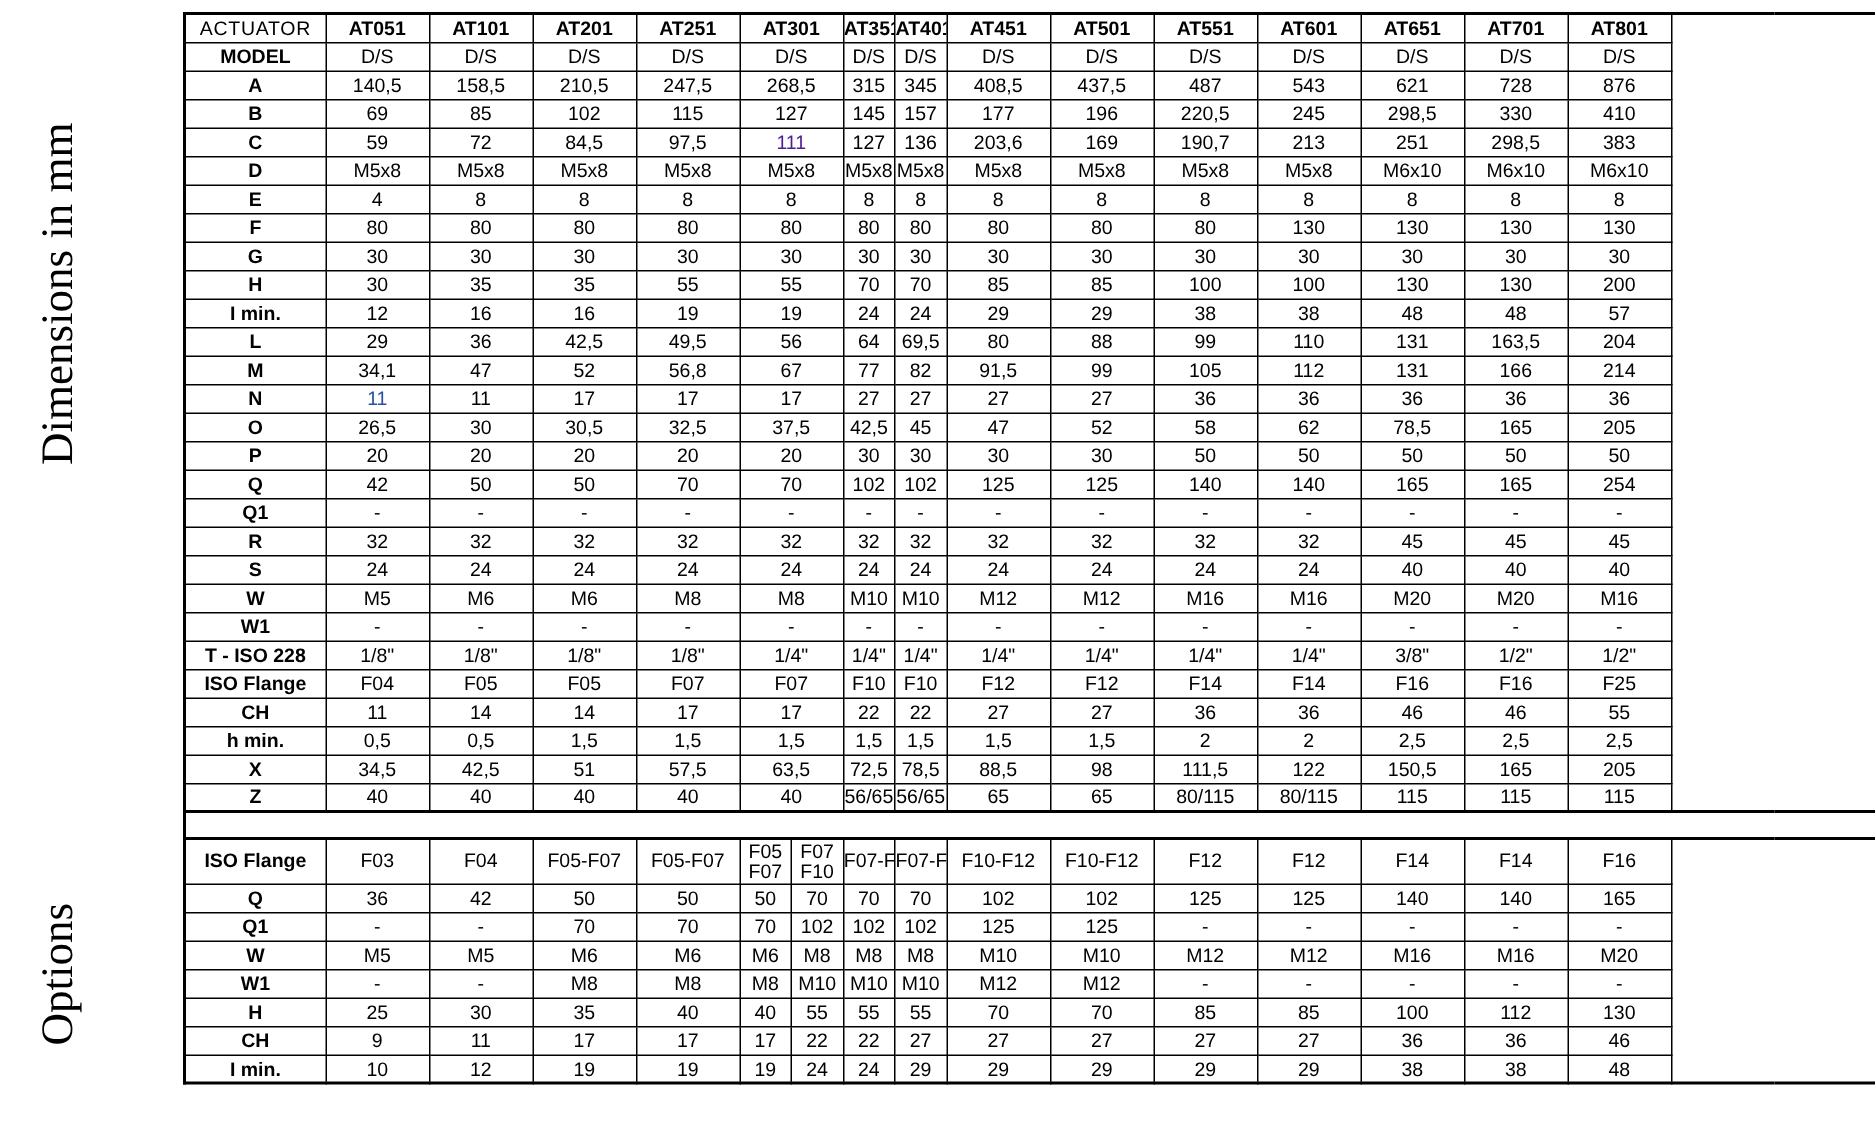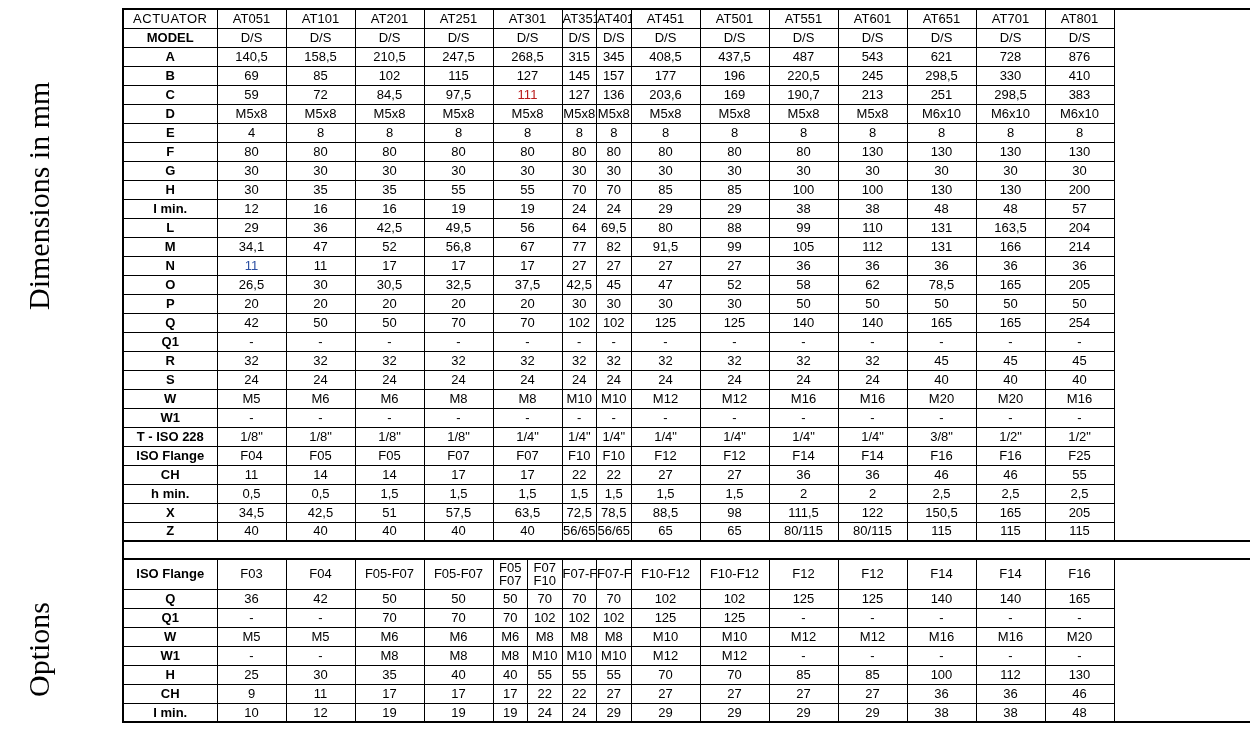--- a/index.html
+++ b/index.html
@@ -36,25 +36,25 @@
     white-space:nowrap;
     overflow:hidden;
   }
   
   col.lbl{width:94px;}
   col.c{width:69px;}
   col.half{width:34.5px;}
 
   .hdr-model{font-size:13px;font-weight:bold;}
   .hdr-act{font-size:13px;letter-spacing:.5px;}
-  .colhdr{font-weight:normal;font-size:17px;padding:2px 0;height:26px;}
+  .colhdr{font-weight:bold;font-size:17px;padding:2px 0;height:26px;}
   .rowlbl{font-size:13px;}
   .rowlbl.b{font-weight:bold;}
   .ds{font-size:12.5px;}
-  .teal{color:#b91c1c;}
+  .teal{color:#4c1d95;}
   .blue{color:#2b4fa2;}
 
   
   .side{
     position:absolute;
     left:6px;
     width:66px;
     text-align:center;
     font-size:30px;
     color:#000;

